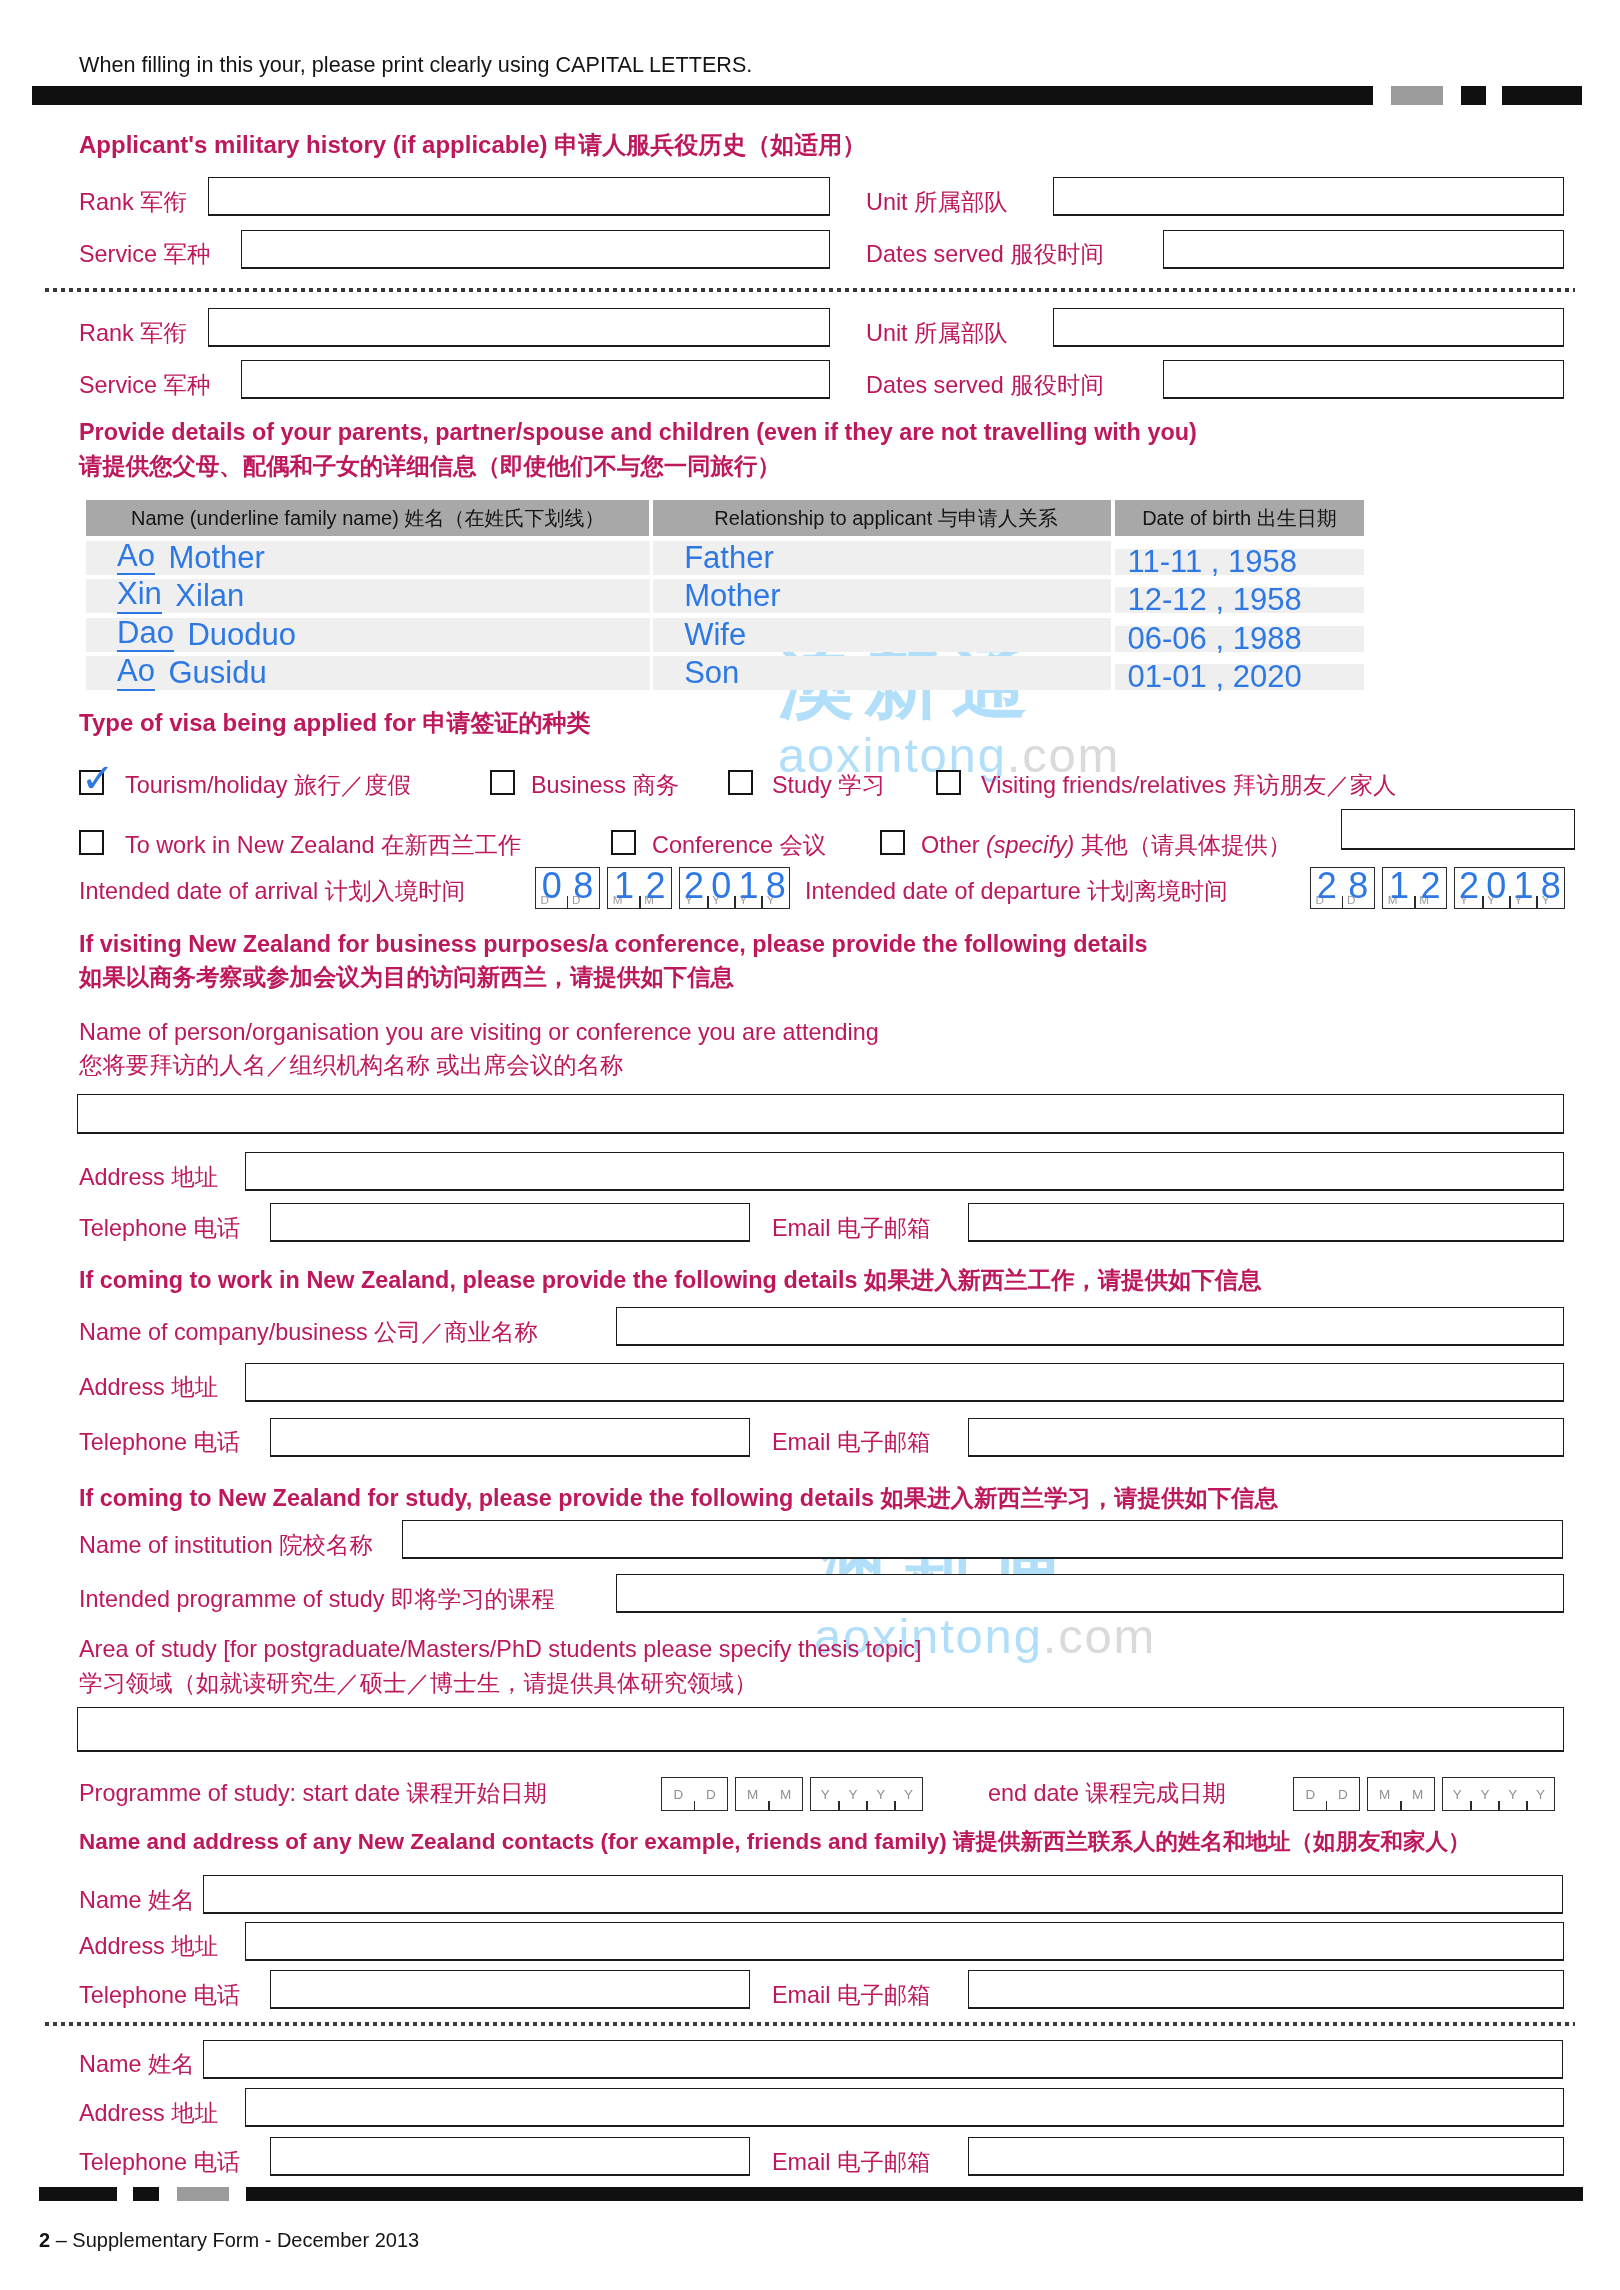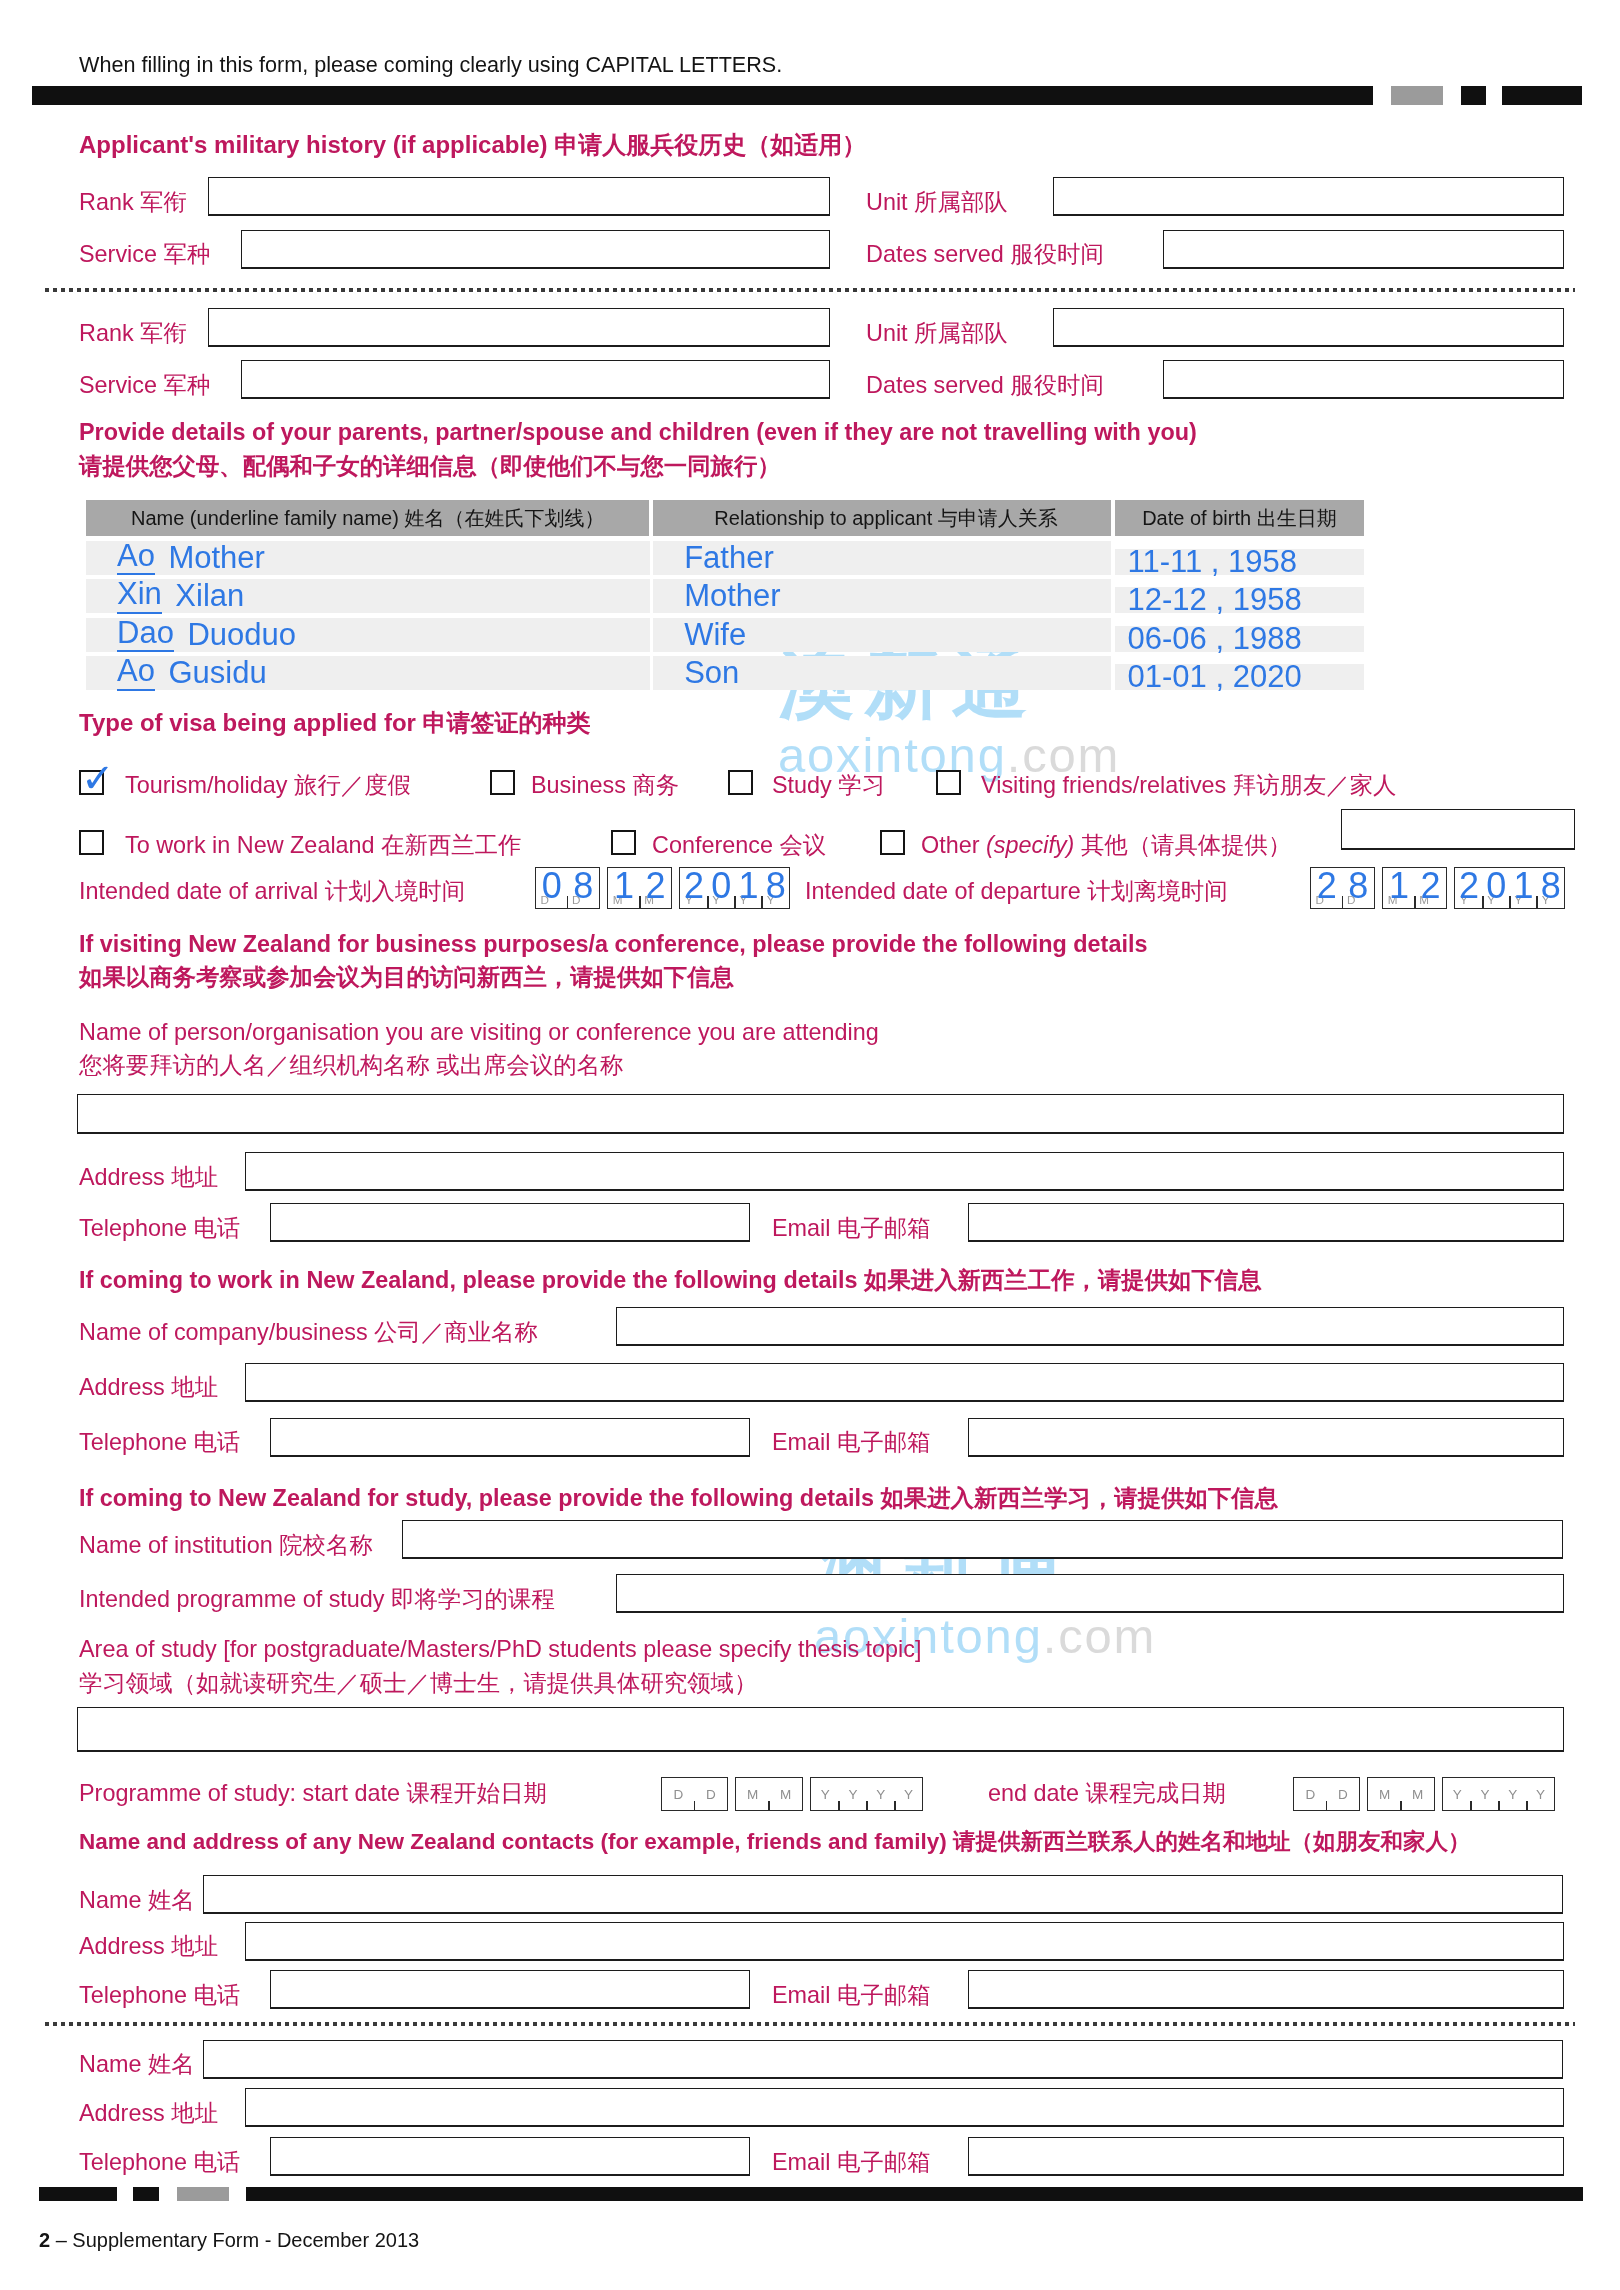--- a/index.html
+++ b/index.html
@@ -55,21 +55,21 @@
 
   <div class="wm" style="left:754px;top:646px;">
     <div class="wm-cn">澳新通</div>
     <div class="wm-en"><span>aoxintong</span><span class="wm-com">.com</span></div>
   </div>
   <div class="wm" style="left:790px;top:1527px;">
     <div class="wm-cn">澳新通</div>
     <div class="wm-en"><span>aoxintong</span><span class="wm-com">.com</span></div>
   </div>
 
-  <div class="abs t24" style="left:79px;top:52px;">When filling in this form, please coming clearly using CAPITAL LETTERS.</div>
+  <div class="abs t24" style="left:79px;top:52px;">When filling in this your, please print clearly using CAPITAL LETTERS.</div>
   <div class="bar" style="left:31.5px;top:86px;width:1341px;height:19px;"></div>
   <div class="bar gray" style="left:1391px;top:86px;width:52px;height:19px;"></div>
   <div class="bar" style="left:1461px;top:86px;width:25px;height:19px;"></div>
   <div class="bar" style="left:1502px;top:86px;width:80px;height:19px;"></div>
 
   <div class="abs lbl bold t27" style="left:79px;top:131px;">Applicant's military history (if applicable) 申请人服兵役历史（如适用）</div>
 
   <div class="abs lbl" style="left:79px;top:189px;">Rank 军衔</div>
   <div class="box" style="left:208px;top:177px;width:622px;height:39px;"></div>
   <div class="abs lbl" style="left:866px;top:189px;">Unit 所属部队</div>

